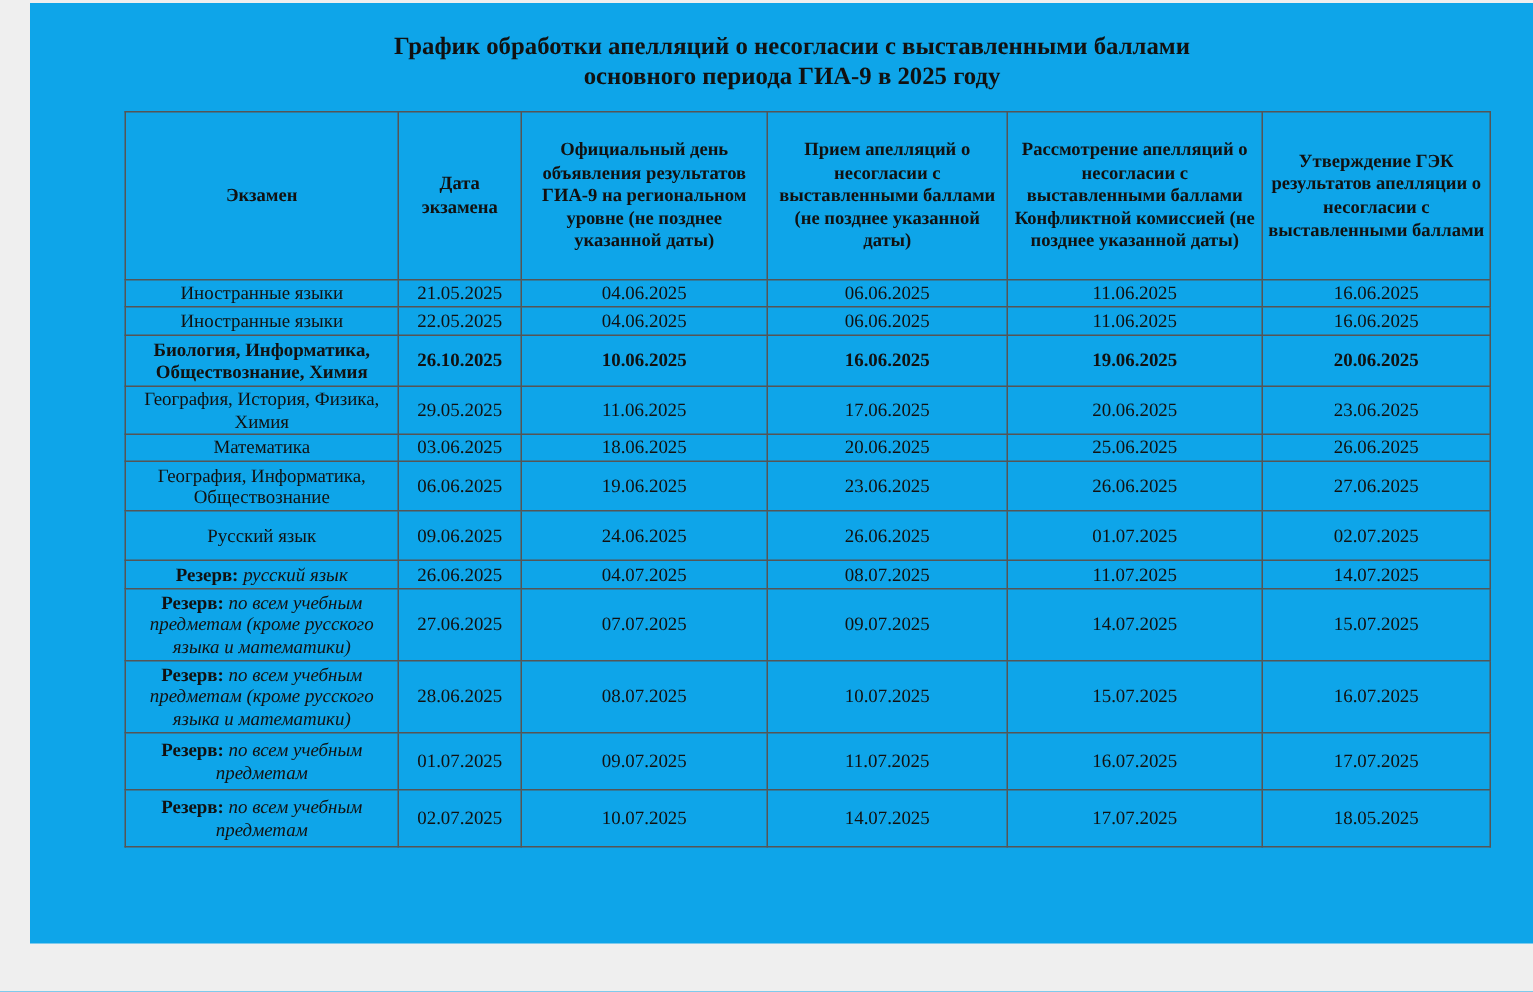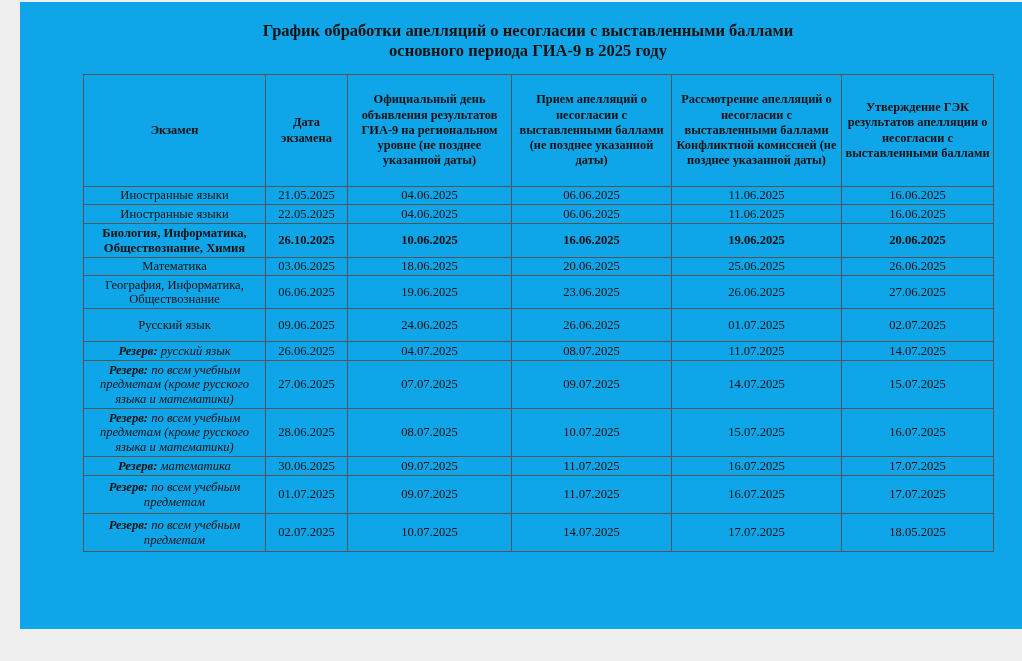--- a/index.html
+++ b/index.html
@@ -23,21 +23,21 @@
     border-collapse:collapse; table-layout:fixed;
     font-size:12.6px;
   }
   table.grid td, table.grid th {
     border:1px solid #555;
     text-align:center; vertical-align:middle;
     padding:0 2px; line-height:14.5px;
   }
   table.grid th { font-weight:bold; font-size:12.4px; line-height:15.2px; }
   table.grid tr.row td { border-top:1px solid #333; }
-  .lbl-bold { font-weight:bold; font-style:italic; }
+  .lbl-bold { font-weight:bold; }
   .lbl-ital { font-style:italic; }
   .thick-top td { border-top:1.6px solid #222 !important; }
   .light-top td { border-top:1px solid #aaa !important; }
 </style>
 </head>
 <body>
 
 <div class="page">
   <div class="title">
     <div>График обработки апелляций о несогласии с выставленными баллами</div>
@@ -81,20 +81,28 @@
           <td>16.06.2025</td>
         </tr>
         <tr class="row " style="height: 34px; font-weight: bold;">
           <td><span>Биология, Информатика, Обществознание, Химия</span></td>
           <td>26.10.2025</td>
           <td>10.06.2025</td>
           <td>16.06.2025</td>
           <td>19.06.2025</td>
           <td>20.06.2025</td>
         </tr>
+        <tr class="row " style="height: 32px;">
+          <td><span>География, История, Физика, Химия</span></td>
+          <td>29.05.2025</td>
+          <td>11.06.2025</td>
+          <td>17.06.2025</td>
+          <td>20.06.2025</td>
+          <td>23.06.2025</td>
+        </tr>
         <tr class="row " style="height: 18px;">
           <td><span>Математика</span></td>
           <td>03.06.2025</td>
           <td>18.06.2025</td>
           <td>20.06.2025</td>
           <td>25.06.2025</td>
           <td>26.06.2025</td>
         </tr>
         <tr class="row " style="height: 33px;">
           <td><span>География, Информатика, Обществознание</span></td>
@@ -129,28 +137,20 @@
           <td>15.07.2025</td>
         </tr>
         <tr class="row light-top" style="height: 48px;">
           <td><span class="lbl-bold">Резерв:</span> <span class="lbl-ital">по всем учебным предметам (кроме русского языка и математики)</span></td>
           <td>28.06.2025</td>
           <td>08.07.2025</td>
           <td>10.07.2025</td>
           <td>15.07.2025</td>
           <td>16.07.2025</td>
         </tr>
-        <tr class="row light-top" style="height: 19px;">
-          <td><span class="lbl-bold">Резерв:</span> <span class="lbl-ital">математика</span></td>
-          <td>30.06.2025</td>
-          <td>09.07.2025</td>
-          <td>11.07.2025</td>
-          <td>16.07.2025</td>
-          <td>17.07.2025</td>
-        </tr>
         <tr class="row " style="height: 38px;">
           <td><span class="lbl-bold">Резерв:</span> <span class="lbl-ital">по всем учебным предметам</span></td>
           <td>01.07.2025</td>
           <td>09.07.2025</td>
           <td>11.07.2025</td>
           <td>16.07.2025</td>
           <td>17.07.2025</td>
         </tr>
         <tr class="row thick-top" style="height: 38px;">
           <td><span class="lbl-bold">Резерв:</span> <span class="lbl-ital">по всем учебным предметам</span></td>

